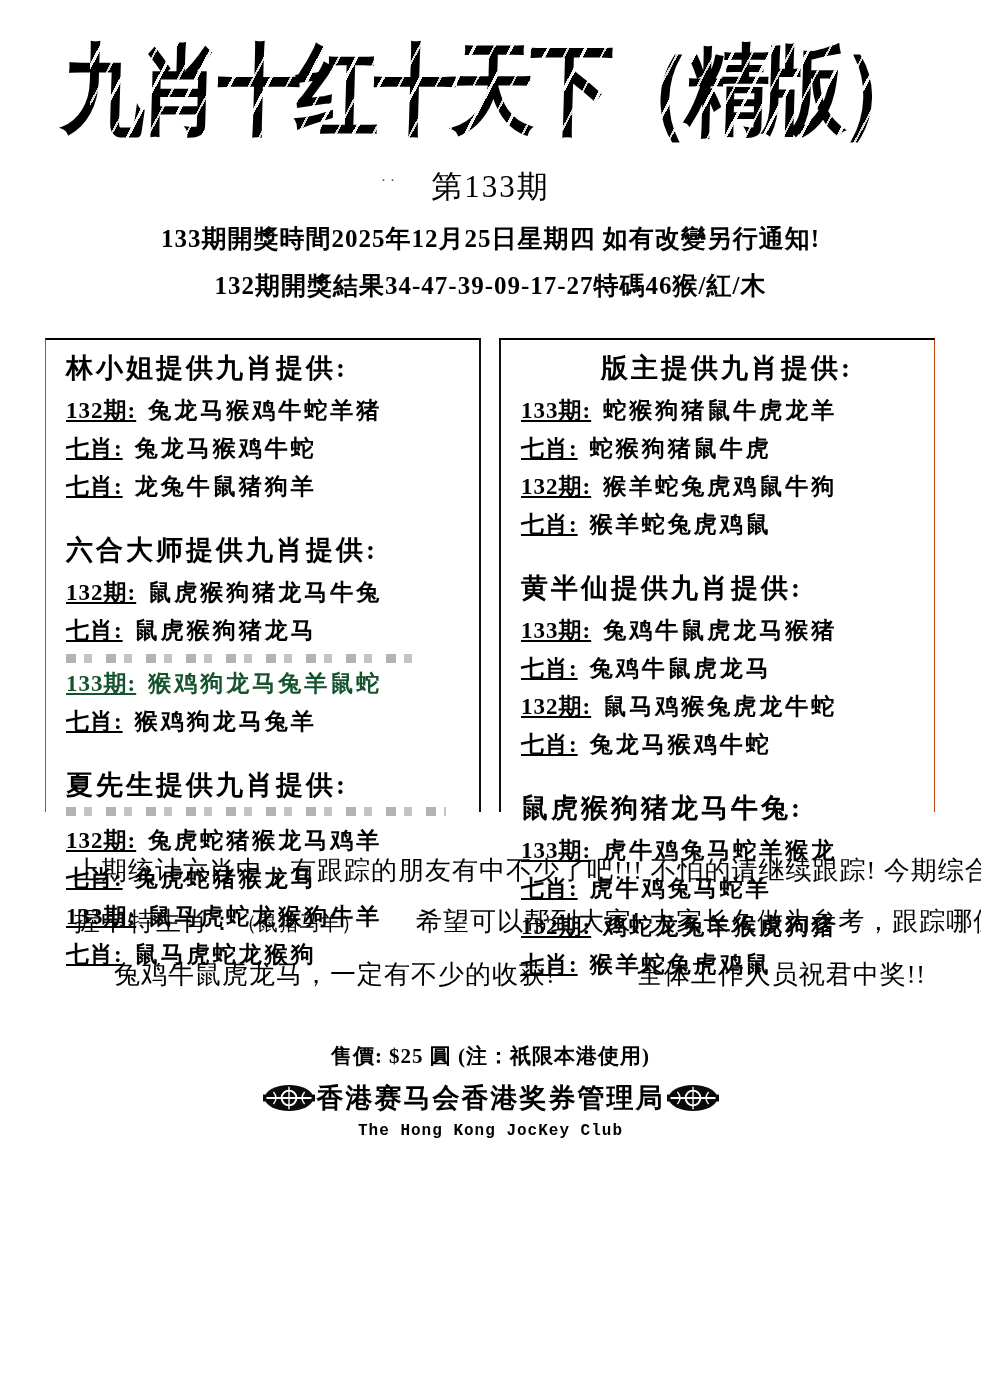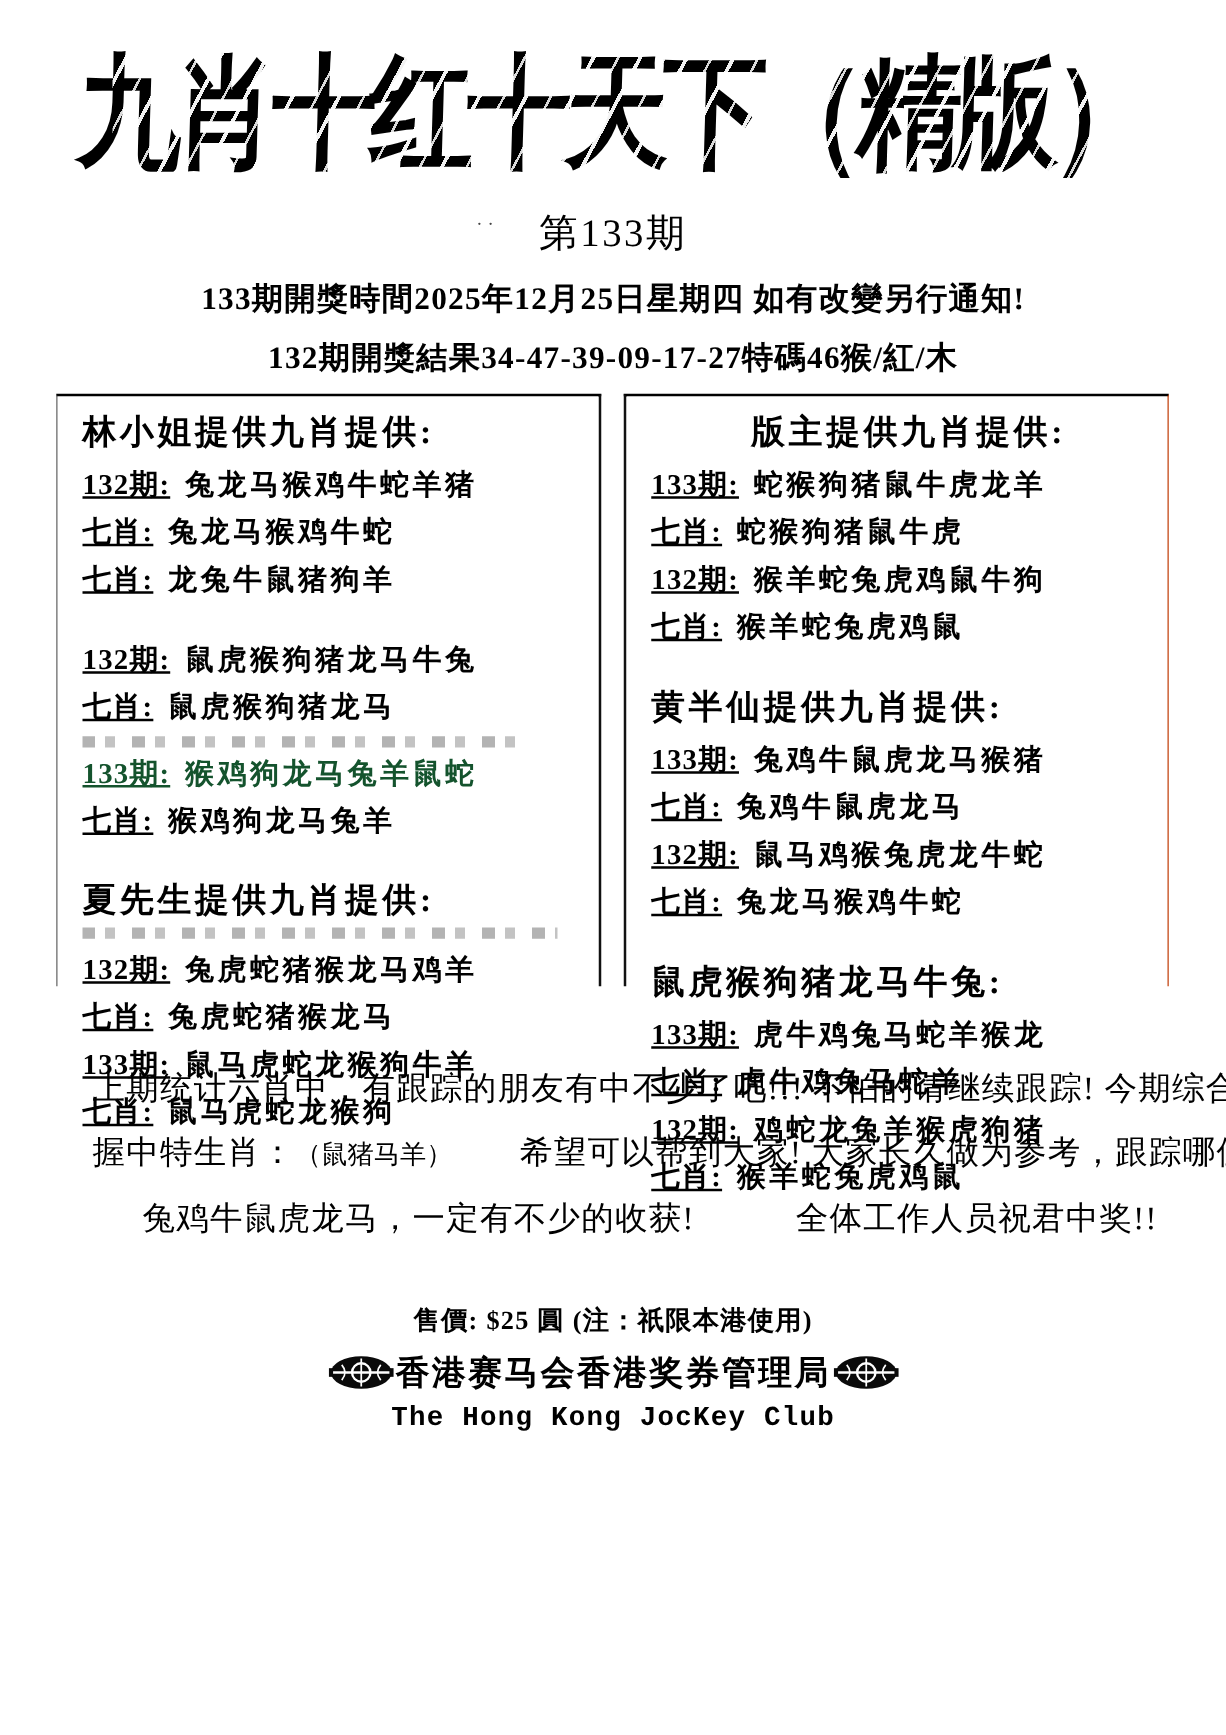--- a/index.html
+++ b/index.html
@@ -24,21 +24,21 @@
       transparent 0 13px, rgba(255,255,255,.95) 13px 16px,
       transparent 16px 31px, rgba(255,255,255,.85) 31px 33px);
     pointer-events:none;
   }
   .scan-dots { position:absolute; top:172px; left:381px; font-size:15px; color:#444; letter-spacing:4px; }
   .issue { position:absolute; top:166px; left:0; width:100%; text-align:center; font-size:31px; letter-spacing:2px; }
   .info-line { position:absolute; left:0; width:100%; text-align:center; font-weight:bold; font-size:25px; letter-spacing:1px; }
   .info1 { top:222px; }
   .info2 { top:269px; }
   
-  .tips { position:absolute; top:315px; left:45px; width:890px; height:474px; display:flex; }
+  .tips { position:absolute; top:338px; left:45px; width:890px; height:474px; display:flex; }
   .col { width:445px; height:100%; border-top:2px solid #000; padding:6px 0 0 20px; }
   .col-left  { border-left:1px solid #666; border-right:2px solid #111; }
   .col-right { border-left:2px solid #111; border-right:1px solid #c2410c; margin-left:18px; }
   .block-header { font-size:27px; font-weight:bold; letter-spacing:3px; margin-top:4px; white-space:nowrap; }
   .block-header.centered { padding-left:80px; }
   .row { font-size:23px; font-weight:bold; line-height:38px; white-space:nowrap; }
   .row-label { letter-spacing:1px; margin-right:12px;text-decoration:underline; }
   .row-value { letter-spacing:3px; }
   .rows { margin-top:6px; }
   .gap-block { margin-top:26px; }
@@ -54,21 +54,21 @@
   .summary { position:absolute; top:845px; left:74px; width:836px; font-size:26px; line-height:51px; letter-spacing:1px; }
   .s-line { white-space:nowrap; }
   .s-line .small { font-size:21px; letter-spacing:0; }
   .s-indent { padding-left:40px; }
   
   .price { position:absolute; top:1042px; left:0; width:100%; text-align:center; font-size:21px; font-weight:bold; letter-spacing:1px; }
   .org-row { position:absolute; top:1080px; left:0; width:100%; display:flex; justify-content:center; align-items:center; gap:2px; }
   .org-name { font-size:27px; font-weight:bold; letter-spacing:2px; }
   .logo { width:52px; height:32px; }
   .club-en { position:absolute; top:1122px; left:0; width:100%; text-align:center;
-             font-family:"Liberation Mono","DejaVu Sans Mono",monospace; font-size:22px; font-weight:bold; letter-spacing:1px; }
+             font-family:"Liberation Mono","DejaVu Sans Mono",monospace; font-size:16px; font-weight:bold; letter-spacing:1px; }
 </style>
 </head>
 <body>
 
 <div class="page">
 
   <h1 class="main-title">九肖十红十天下（精版）</h1>
   <div class="distress"></div>
 
   <span class="scan-dots">··</span>
@@ -84,20 +84,21 @@
       <section class="block">
         <h2 class="block-header">林小姐提供九肖提供:</h2>
         <div class="rows">
           <div class="row"><span class="row-label">132期:</span><span class="row-value">兔龙马猴鸡牛蛇羊猪</span></div>
           <div class="row"><span class="row-label">七肖:</span><span class="row-value">兔龙马猴鸡牛蛇</span></div>
           <div class="row"><span class="row-label">七肖:</span><span class="row-value">龙兔牛鼠猪狗羊</span></div>
         </div>
       </section>
 
       <section class="block gap-block">
+        <h2 class="block-header">六合大师提供九肖提供:</h2>
         <div class="rows">
           <div class="row"><span class="row-label">132期:</span><span class="row-value">鼠虎猴狗猪龙马牛兔</span></div>
           <div class="row"><span class="row-label">七肖:</span><span class="row-value">鼠虎猴狗猪龙马</span></div>
           <div class="smudge smudge-a"></div>
           <div class="row faded"><span class="row-label">133期:</span><span class="row-value">猴鸡狗龙马兔羊鼠蛇</span></div>
           <div class="row"><span class="row-label">七肖:</span><span class="row-value">猴鸡狗龙马兔羊</span></div>
         </div>
       </section>
 
       <section class="block gap-block">

